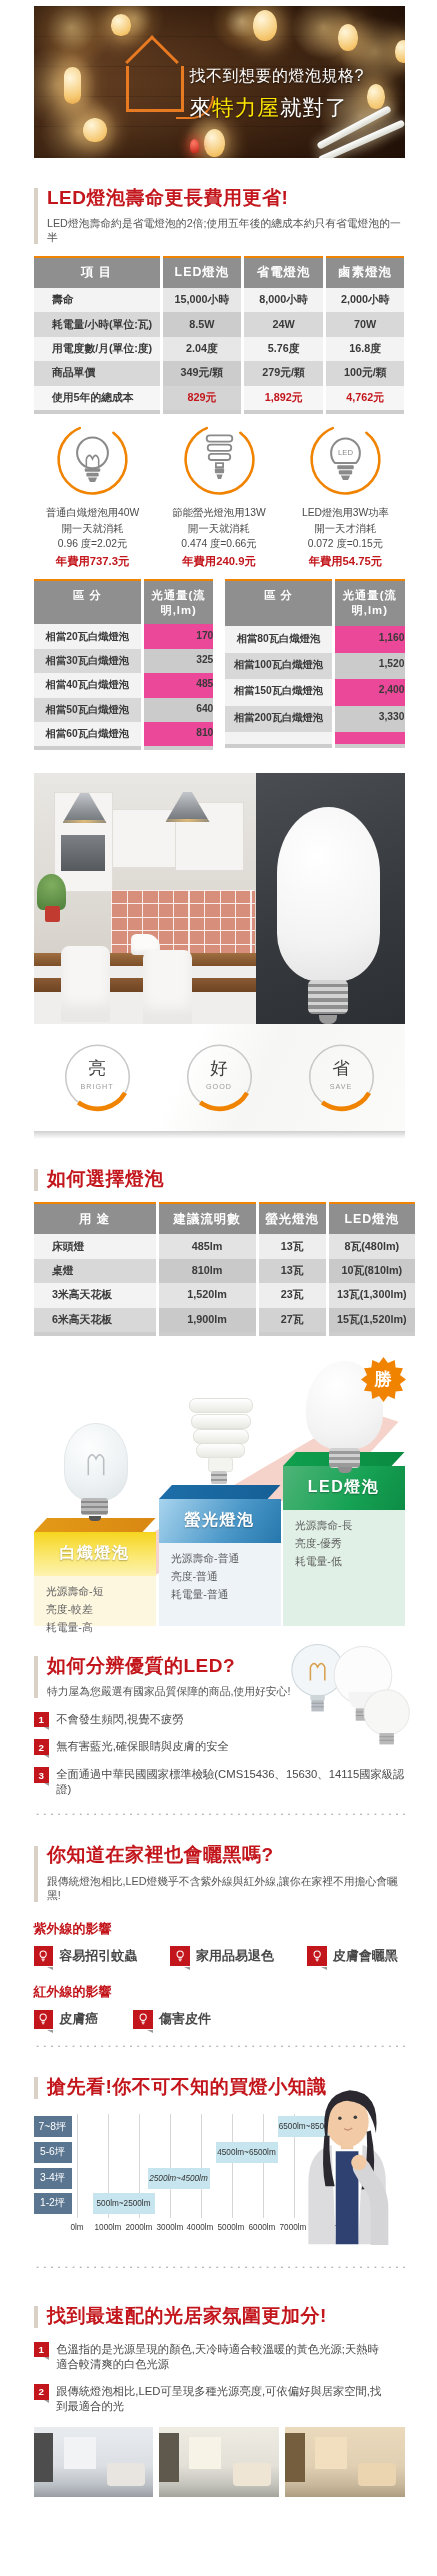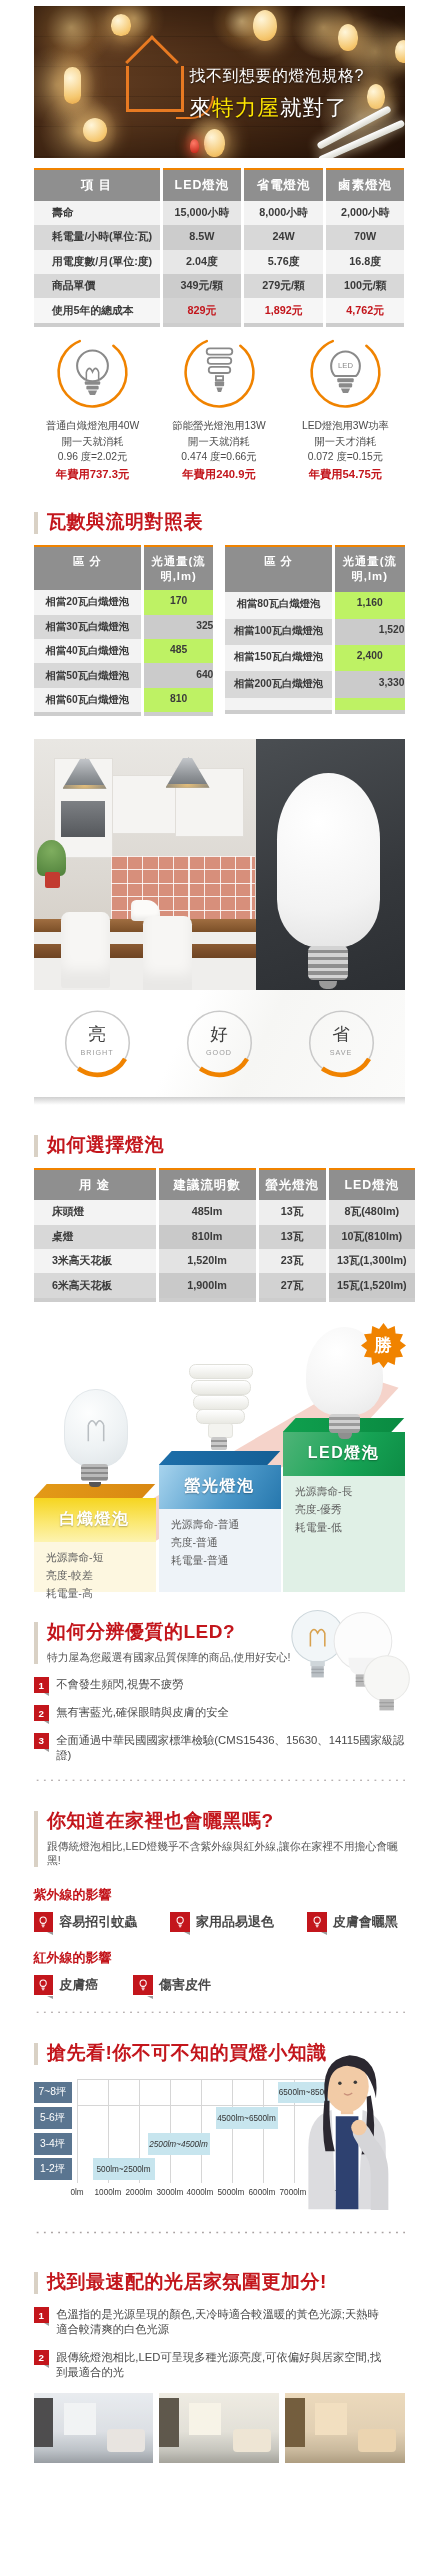--- a/index.html
+++ b/index.html
@@ -74,21 +74,21 @@
 .p-item{width:112px;text-align:center;}
 .p-lines{margin-top:5.2px;font-size:10.3px;color:#4a4a4a;line-height:1.5;}
 .p-red{margin-top:2.1px;font-size:11.3px;color:#c3161c;font-weight:bold;}
 
 
 .lumen-wrap{display:flex;gap:11.3px;margin-top:10.3px;}
 .ltbl{flex:1;display:grid;grid-template-columns:1.55fr 1fr;column-gap:2.6px;}
 .ltbl .th{font-size:11.3px;}
 .ltbl .td{font-size:10.3px;}
 .lc{text-align:center;}
-.vc.r0{background:#bef264;}
+.vc.r0{background:#ec4899;text-align:right;}
 .vc.r1{background:#cbcbcb;text-align:right;}
 
 
 .kitchen{position:relative;width:371px;height:251px;margin-top:23px;}
 .k-left{position:absolute;left:0;top:0;width:222px;height:100%;background:linear-gradient(180deg,#e9e7e3 0%,#dcd8d2 55%,#cfc8bf 100%);overflow:hidden;}
 .cab{position:absolute;background:#f5f4f2;border:0.5px solid #e1ded9;}
 .cab1{left:20.6px;top:18.5px;width:57px;height:98px;}
 .cab2{left:78px;top:36px;width:62px;height:57px;}
 .cab3{left:141px;top:29px;width:67px;height:67px;}
 .mw{position:absolute;left:27px;top:62px;width:44px;height:36px;background:linear-gradient(#7d8084,#55585c);}
@@ -215,20 +215,24 @@
       <div class="cord"></div>
     </div>
     <div class="hero-text">
       <div class="ht1">找不到想要的燈泡規格?</div>
       <div class="ht2"><span>來</span><span class="brand">特力屋</span><span>就對了</span></div>
     </div>
   </div>
 
   <div class="content">
 
+    <div class="sec">
+      <h2>LED燈泡壽命更長費用更省!</h2>
+      <div class="sub">LED燈泡壽命約是省電燈泡的2倍;使用五年後的總成本約只有省電燈泡的一半</div>
+    </div>
     <div class="grid cost-grid">
       <div class="th">項 目</div>
       <div class="th">LED燈泡</div>
       <div class="th">省電燈泡</div>
       <div class="th">鹵素燈泡</div>
 
       <div class="td lbl r0">壽命</div>
       <div class="td r0 c-led">15,000小時</div>
       <div class="td r0">8,000小時</div>
       <div class="td r0">2,000小時</div>
@@ -306,23 +310,20 @@
         </svg>
         <div class="p-lines">
           <div>LED燈泡用3W功率</div>
           <div>開一天才消耗</div>
           <div>0.072 度=0.15元</div>
         </div>
         <div class="p-red">年費用54.75元</div>
       </div>
     </div>
 
-    <div class="sec">
-      <h2>瓦數與流明對照表</h2>
-    </div>
     <div class="lumen-wrap">
       <div class="ltbl">
         <div class="th">區 分</div>
         <div class="th">光通量(流明,lm)</div>
         <div class="td lc r0">相當20瓦白熾燈泡</div>
         <div class="td vc r0">170</div>
         <div class="td lc r1">相當30瓦白熾燈泡</div>
         <div class="td vc r1">325</div>
         <div class="td lc r0">相當40瓦白熾燈泡</div>
         <div class="td vc r0">485</div>

